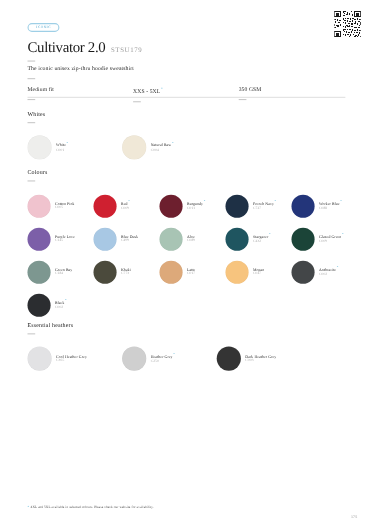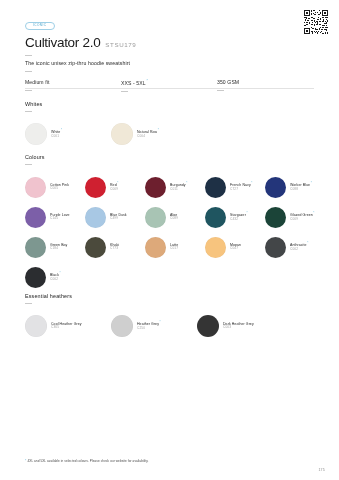--- a/index.html
+++ b/index.html
@@ -10,20 +10,21 @@
     font-family: "Liberation Sans", sans-serif;
     color: #1c1c1c;
     overflow: hidden;
   }
   .page {
     position: relative;
     width: 339px;
     height: 480px;
     background: #ffffff;
     padding: 0;
+    font-family: Liberation Serif, serif;
   }
 
   
   .header {
     position: absolute;
     left: 25px;
     top: 12px;
     width: 289px;
   }
   .badge {

